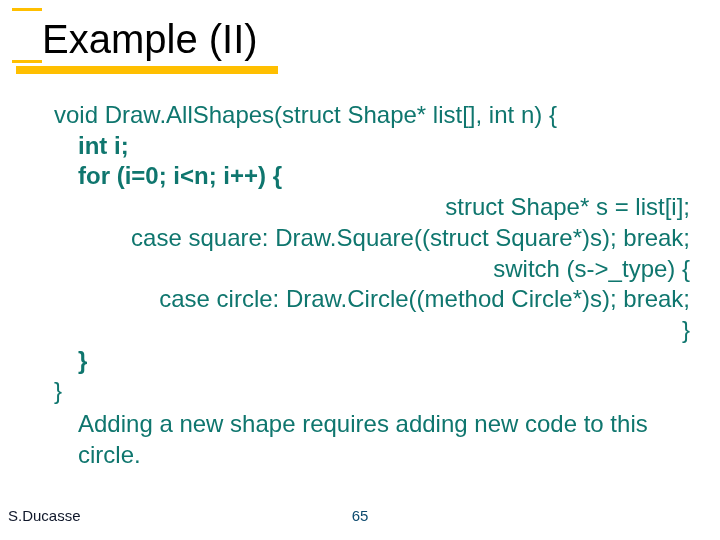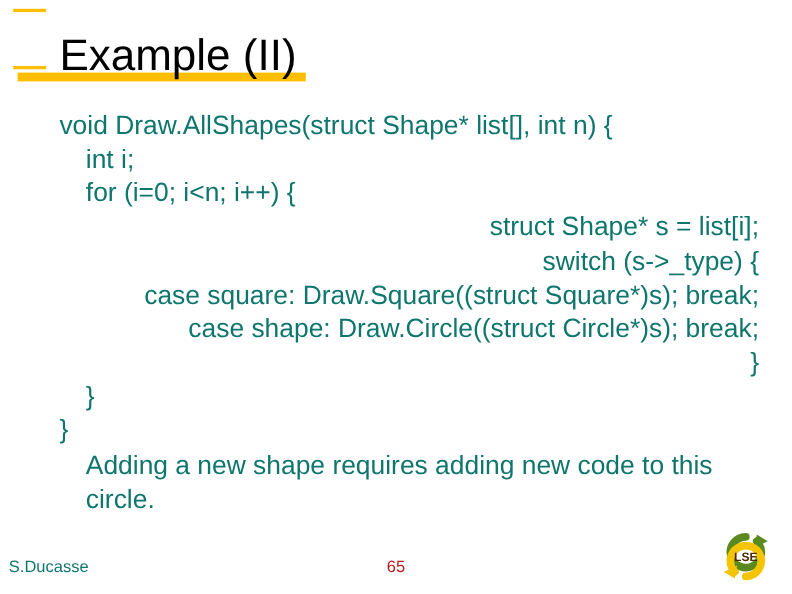--- a/index.html
+++ b/index.html
@@ -21,21 +21,21 @@
   .title-wrap {
     position: absolute;
     left: 38px;
     top: 14px;
   }
   .title {
     font-size: 40px;
     font-weight: 400;
     color: #000;
     line-height: 1.05;
-    margin: 16px;
+    margin: 4px;
     padding: 0;
     letter-spacing: 0px;
   }
   
   .bar-thin {
     position: absolute;
     height: 3px;
     background: #ffbf00;
   }
   .bar-thick {
@@ -53,42 +53,42 @@
     left: 54px;
     top: 100px;
     right: 30px;
     font-size: 24px;
     line-height: 1.28;
     color: #0f766e;
   }
   .sig {
     white-space: pre-wrap;
   }
-  .ind1 { padding-left: 24px; white-space: pre-wrap; }
+  .ind1 { padding-left: 24px; white-space: pre-wrap; font-weight: bold; }
   .ind2 { padding-left: 48px; white-space: pre-wrap; text-align: right; }
   .note {
     padding-left: 24px;
     white-space: pre-wrap;
     margin-top: 2px;
   }
   .footer-author {
     position: absolute;
     left: 8px;
     bottom: 16px;
     font-size: 15px;
-    color: #0f766e;
+    color: #0f172a;
     margin-top: 15px;
   }
   .footer-page {
     position: absolute;
     left: 50%;
     transform: translateX(-50%);
     bottom: 16px;
     font-size: 15px;
-    color: #b91c1c;
+    color: #0c4a6e;
   }
   .logo {
     position: absolute;
     right: 18px;
     bottom: 10px;
     width: 48px;
     height: 48px;
   }
 </style>
 </head>
@@ -102,34 +102,25 @@
 
   <div class="title-wrap">
     <h1 class="title">Example (II)</h1>
   </div>
 
   <div class="body">
     <div class="sig">void Draw.AllShapes(struct Shape* list[], int n) {</div>
     <div class="ind1">int i;</div>
     <div class="ind1">for (i=0; i&lt;n; i++) {</div>
     <div class="ind2">struct Shape* s = list[i];</div>
+    <div class="ind2">case square: Draw.Square((struct Square*)s); break;</div>
     <div class="ind2">switch (s-&gt;_type) {</div>
-    <div class="ind2">case square: Draw.Square((struct Square*)s); break;</div>
-    <div class="ind2">case shape: Draw.Circle((struct Circle*)s); break;</div>
+    <div class="ind2">case circle: Draw.Circle((method Circle*)s); break;</div>
     <div class="ind2">}</div>
     <div class="ind1">}</div>
     <div class="sig">}</div>
     <div class="note">Adding a new shape requires adding new code to this circle.</div>
   </div>
 
   <div class="footer-author">S.Ducasse</div>
   <div class="footer-page">65</div>
 
-  <div class="logo">
-    <svg viewBox="0 0 48 48" width="48" height="48">
-      <path d="M24 6 a14 14 0 1 0 9.9 4.1" fill="none" stroke="#5a8a1f" stroke-width="7" stroke-linecap="round"></path>
-      <polygon points="34,4 44,10 32,16" fill="#5a8a1f"></polygon>
-      <polygon points="14,44 4,38 16,32" fill="#f4c400"></polygon>
-      <path d="M24 42 a14 14 0 1 0 -9.9 -4.1" fill="none" stroke="#f4c400" stroke-width="7" stroke-linecap="round"></path>
-      <text x="24" y="28" text-anchor="middle" font-size="11" font-family="Arial" font-weight="bold" fill="#4b2e00">LSE</text>
-    </svg>
-  </div>
 </div>
 
 </body></html>

